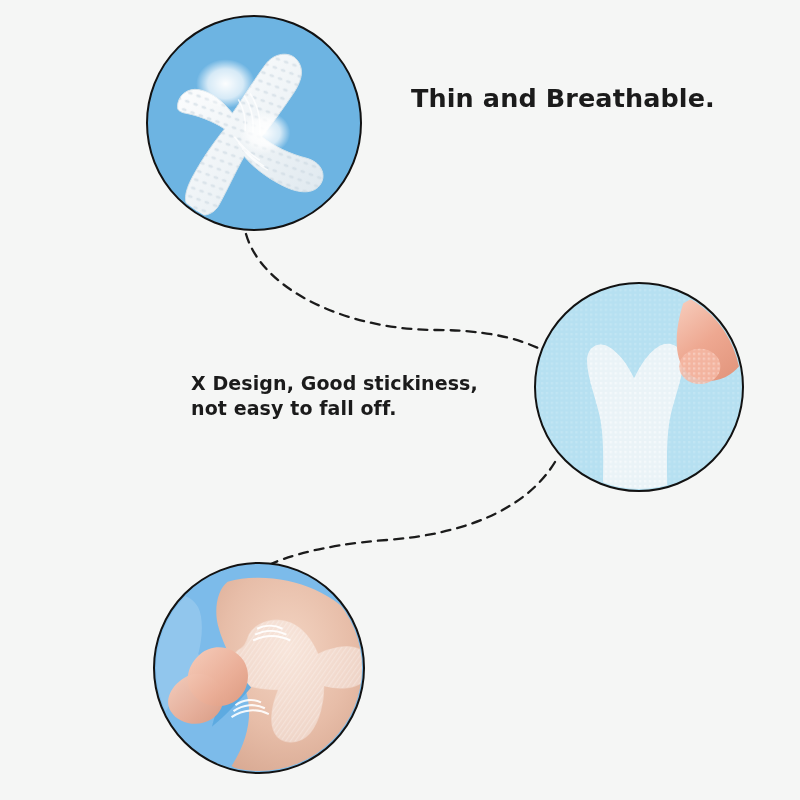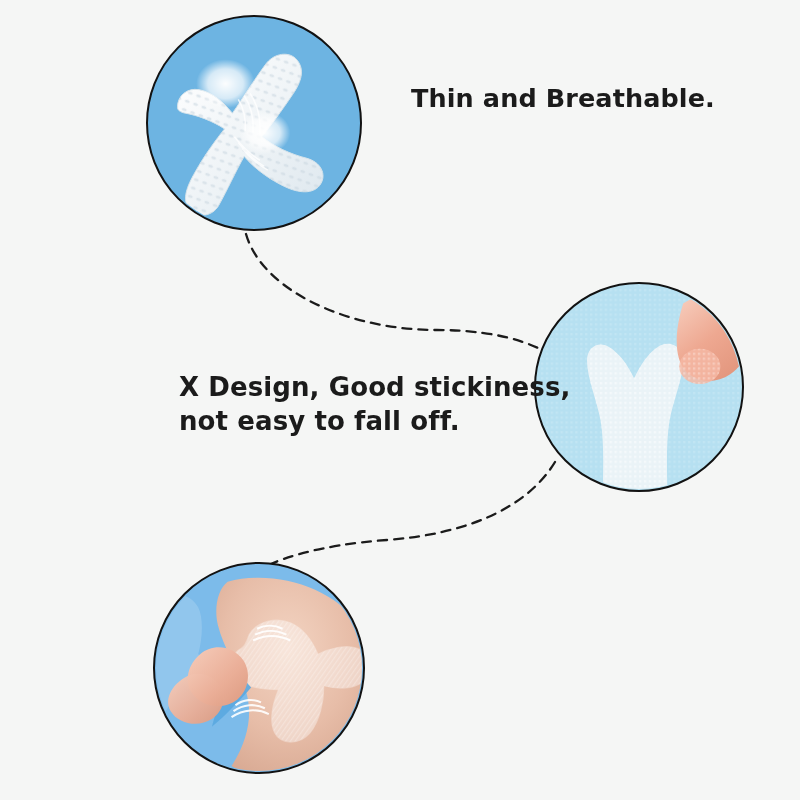--- a/index.html
+++ b/index.html
@@ -37,21 +37,21 @@
   
   .caption{
     position:absolute;
     color:#1b1b1b;
     font-weight:700;
     letter-spacing:.1px;
     line-height:1.30;
     white-space:pre-line;
   }
   #caption-1{left:364px;top:82px;font-size:25.5px;}
-  #caption-2{left:132px;top:371px;font-size:26px;}
+  #caption-2{left:144px;top:371px;font-size:19px;}
   #caption-3{left:336px;top:621px;font-size:24.5px;}
 </style>
 </head>
 <body>
 
 <div id="stage">
 
   <svg class="layer" viewBox="0 0 800 800" width="800" height="800">
     <path d="M 199 234 C 215 290 300 330 390 330 C 460 330 500 348 516 365" fill="none" stroke="#1b1b1b" stroke-width="2.3" stroke-dasharray="9 7" stroke-linecap="round"></path>
     <path d="M 508 462 C 480 508 420 534 340 540 C 270 545 225 560 203 575" fill="none" stroke="#1b1b1b" stroke-width="2.3" stroke-dasharray="9 7" stroke-linecap="round"></path>

